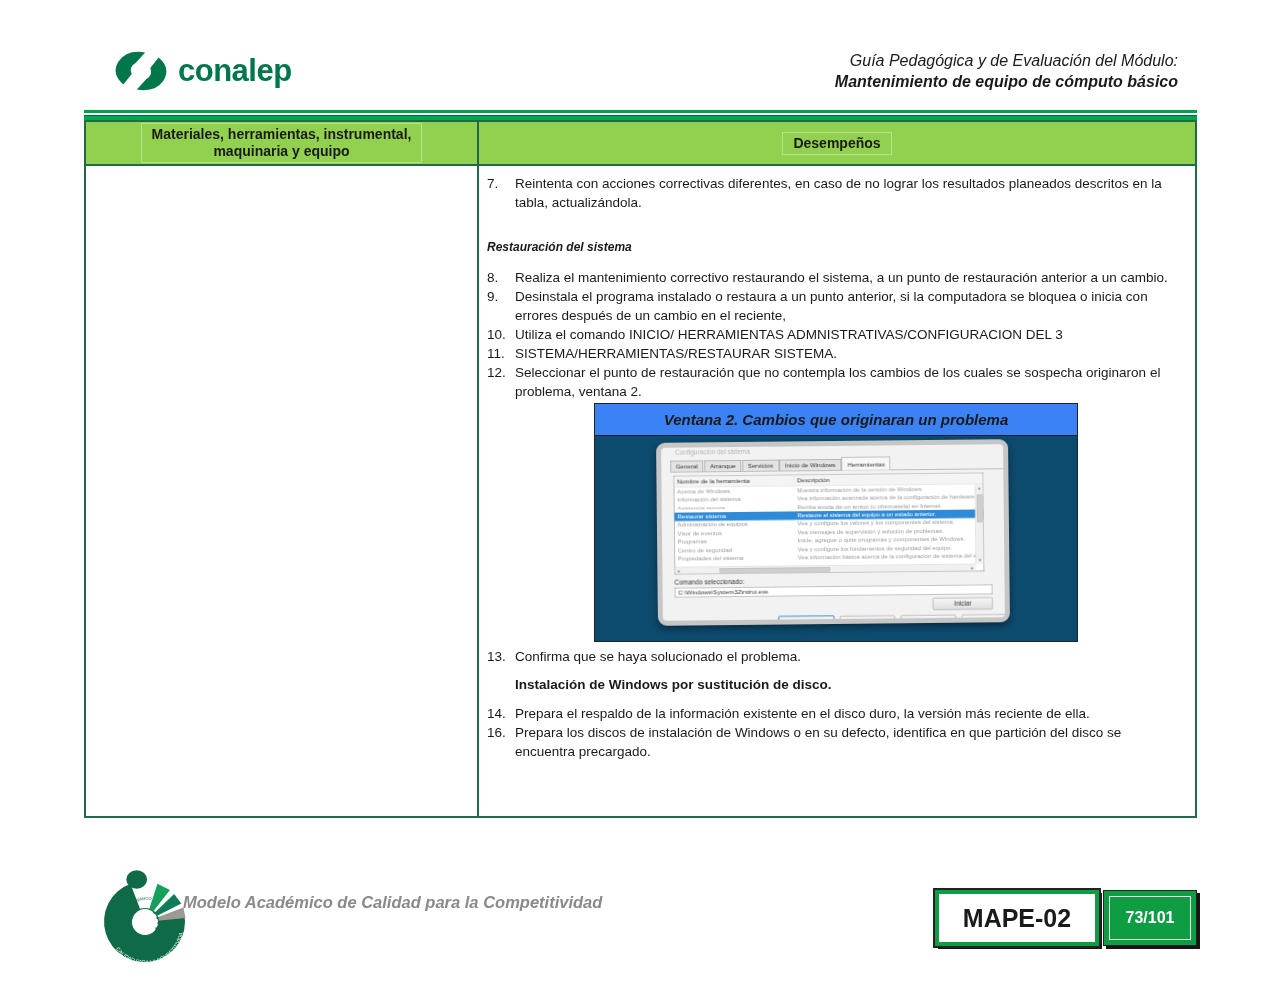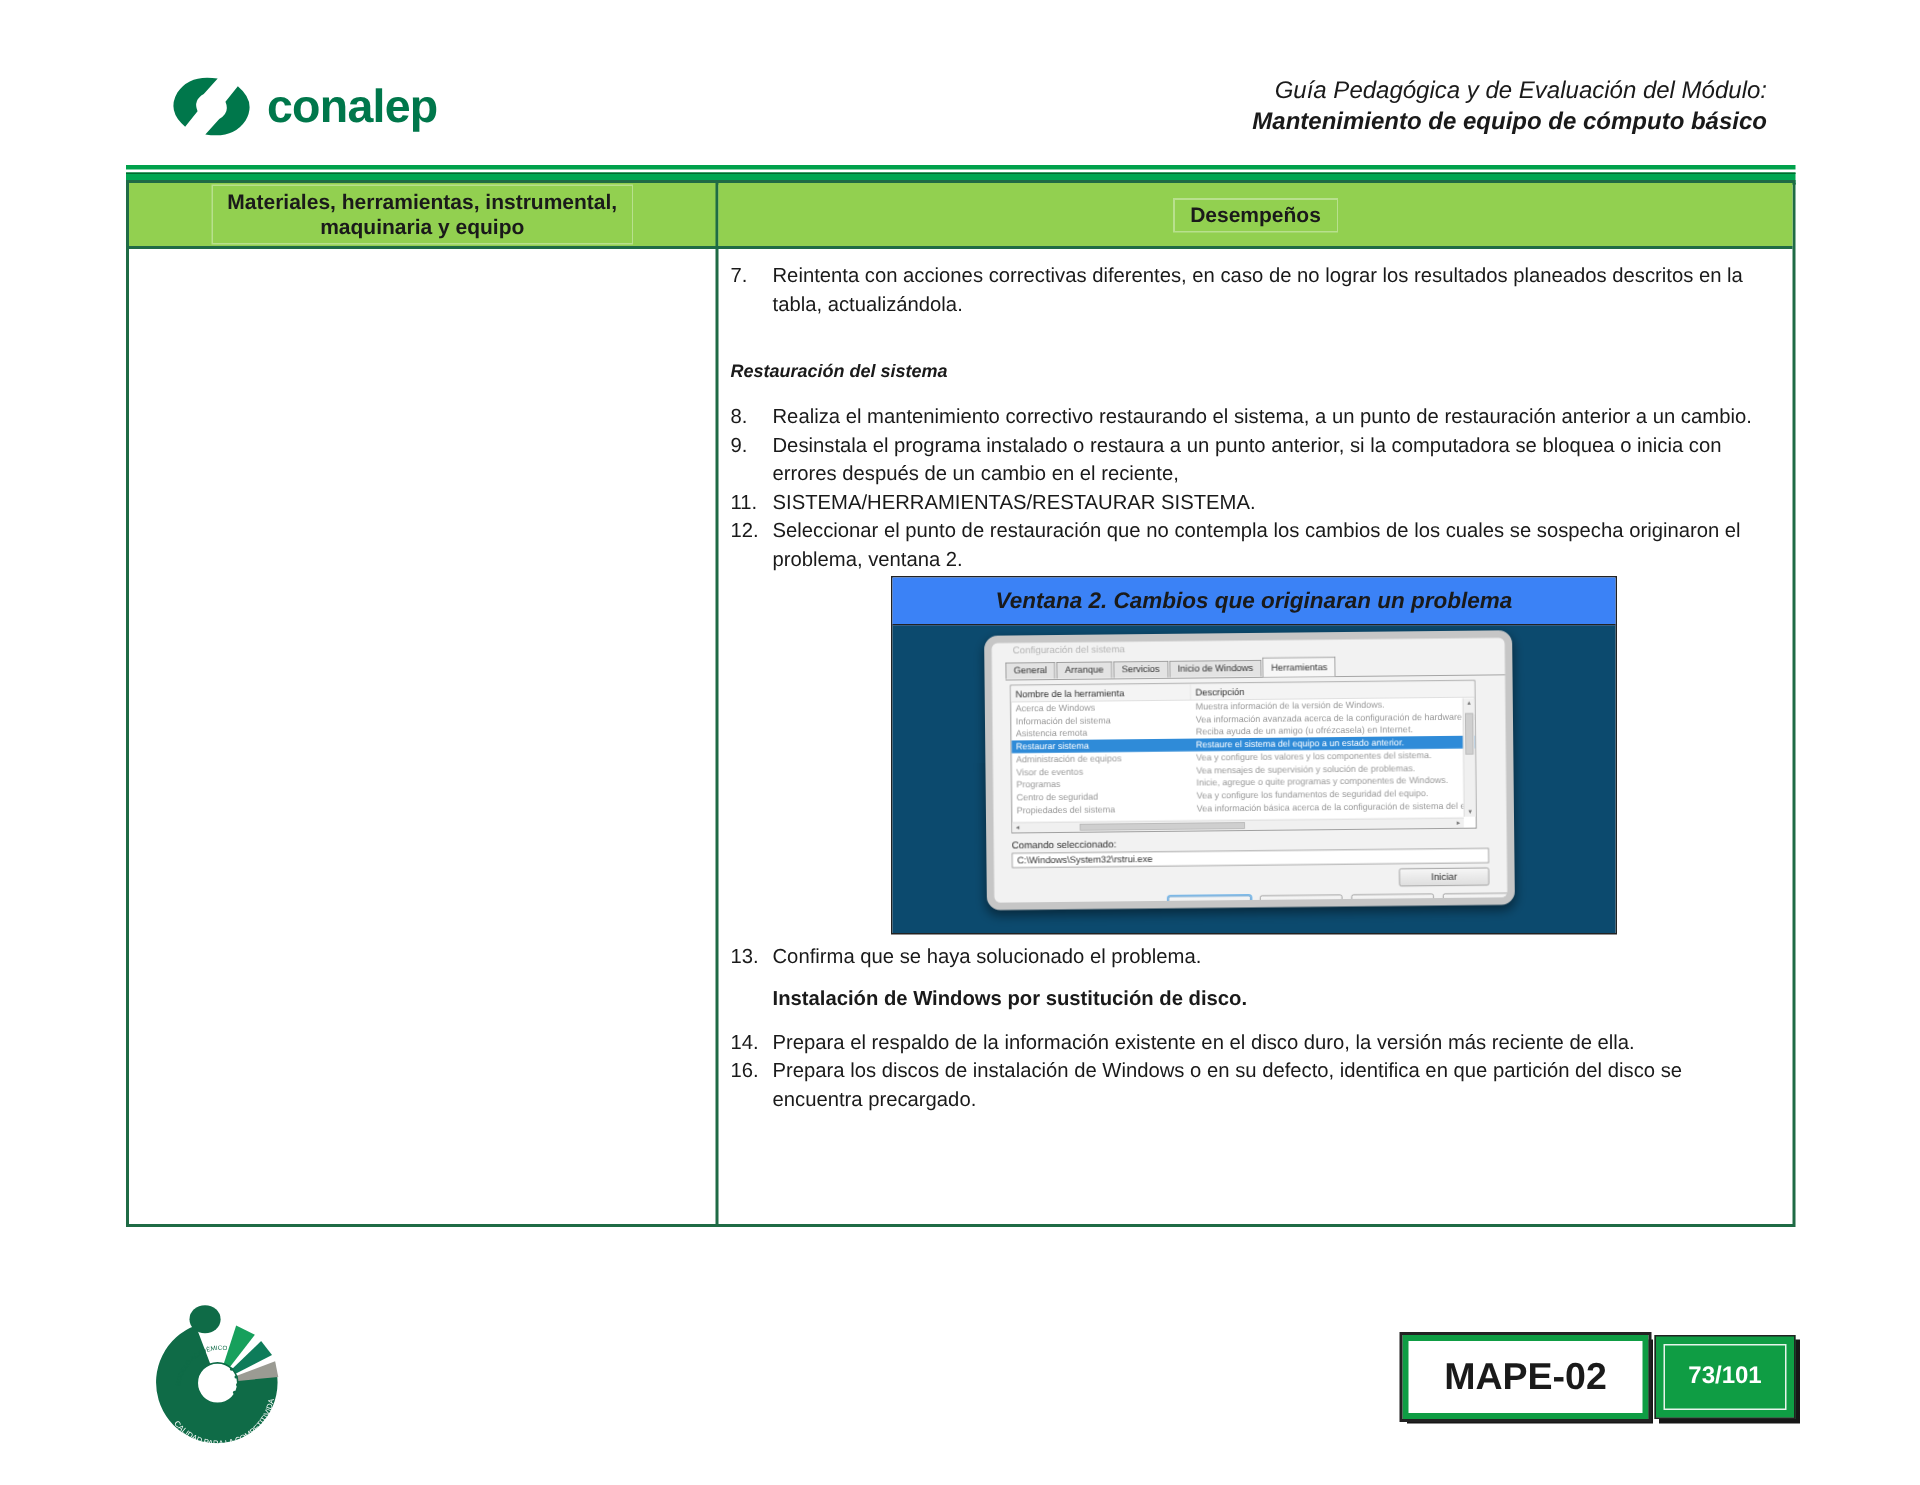--- a/index.html
+++ b/index.html
@@ -129,20 +129,24 @@
 
         <div class="itm">
           <span class="num">8.</span>
           <p>Realiza el mantenimiento correctivo restaurando el sistema, a un punto de restauración anterior a un cambio.</p>
         </div>
         <div class="itm">
           <span class="num">9.</span>
           <p>Desinstala el programa instalado o restaura a un punto anterior, si la computadora se bloquea o inicia con errores después de un cambio en el reciente,</p>
         </div>
         <div class="itm">
+          <span class="num">10.</span>
+          <p>Utiliza el comando INICIO/ HERRAMIENTAS ADMNISTRATIVAS/CONFIGURACION DEL 3</p>
+        </div>
+        <div class="itm">
           <span class="num">11.</span>
           <p>SISTEMA/HERRAMIENTAS/RESTAURAR SISTEMA.</p>
         </div>
         <div class="itm">
           <span class="num">12.</span>
           <p>Seleccionar el punto de restauración que no contempla los cambios de los cuales se sospecha originaron el problema, ventana 2.</p>
         </div>
 
         <div class="figure">
           <div class="fig-caption">Ventana 2. Cambios que originaran un problema</div>
@@ -262,18 +266,19 @@
         <circle cx="63" cy="55" r="1.1"></circle>
         <circle cx="61" cy="60" r="1.1"></circle>
     </g>
     <text font-size="5" fill="#fff" font-family="Liberation Sans, sans-serif">
       <textPath href="#arcOuter">CALIDAD PARA LA COMPETITIVIDAD</textPath>
     </text>
     <text font-size="4" fill="#0F6B47" font-family="Liberation Sans, sans-serif">
       <textPath href="#arcInner">MODELO ACADÉMICO</textPath>
     </text>
   </svg>
+  <div class="motto">Modelo Académico de Calidad para la Competitividad</div>
   <div class="mape">
     <div class="mape-code">MAPE-02</div>
     <div class="mape-page">73/101</div>
   </div>
 
 </div>
 
 </body></html>

